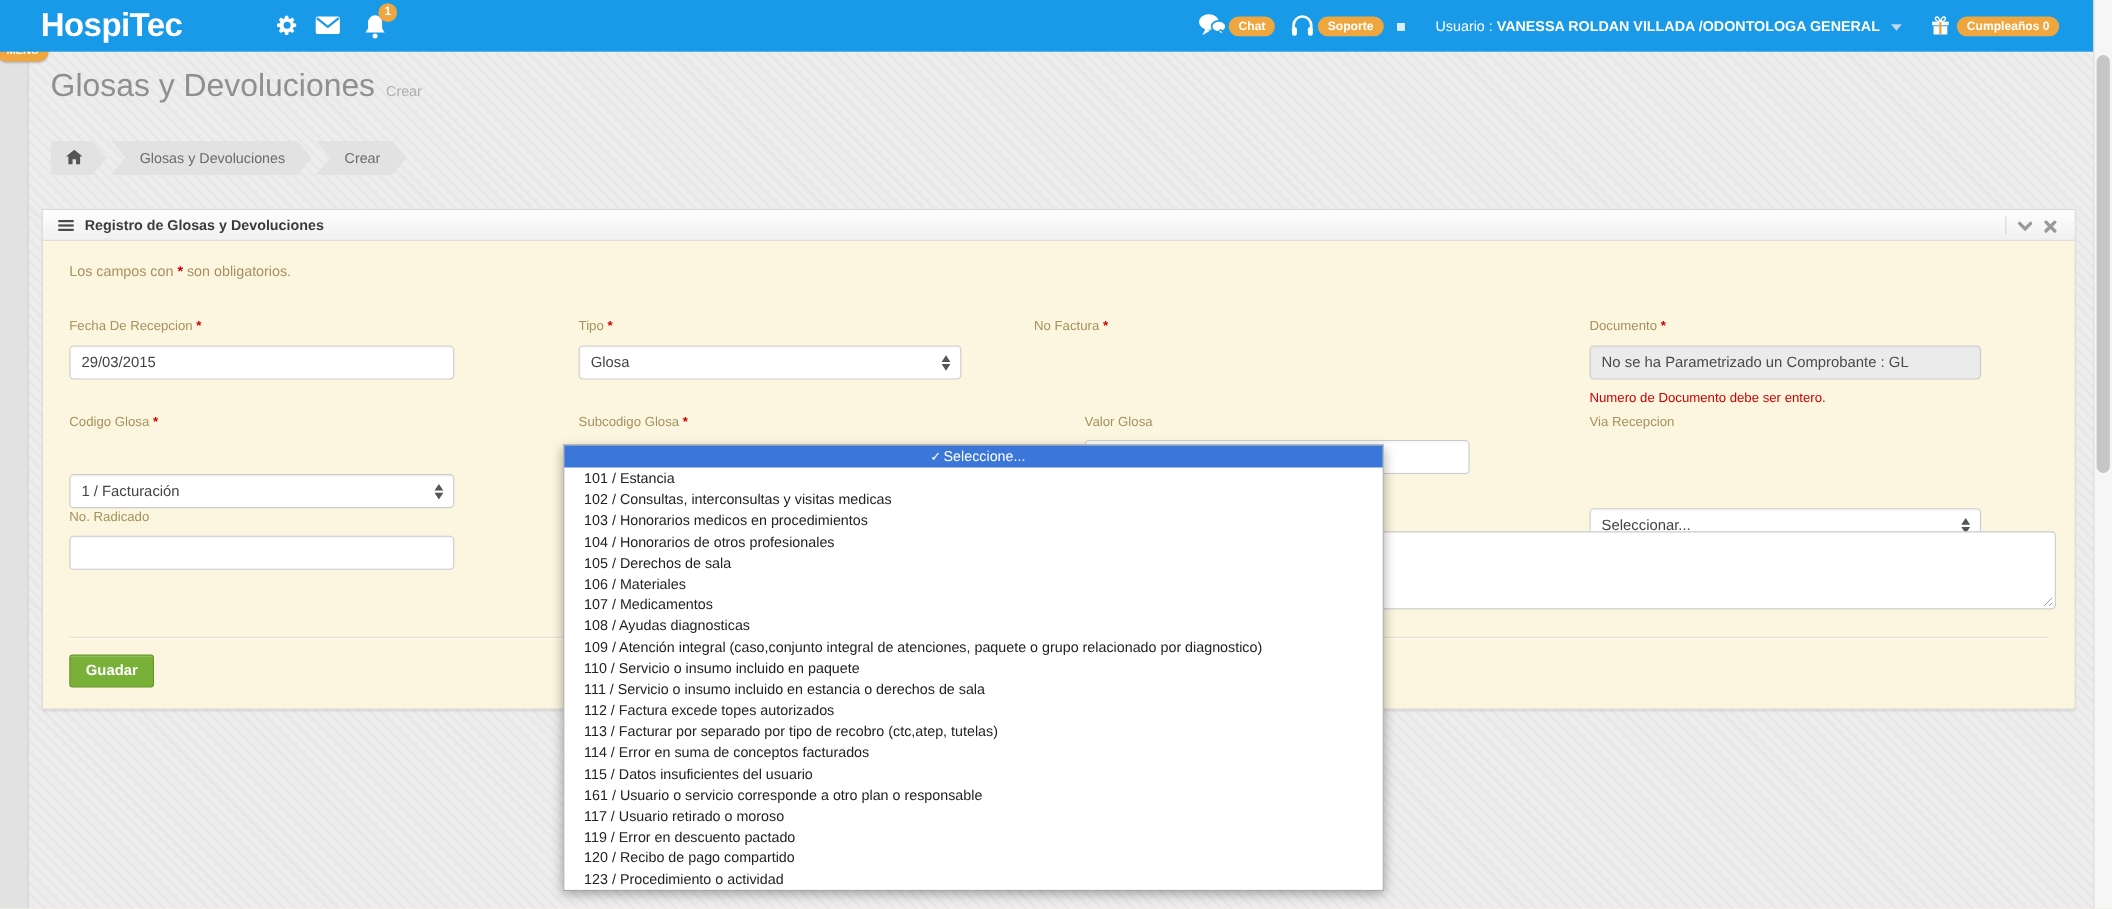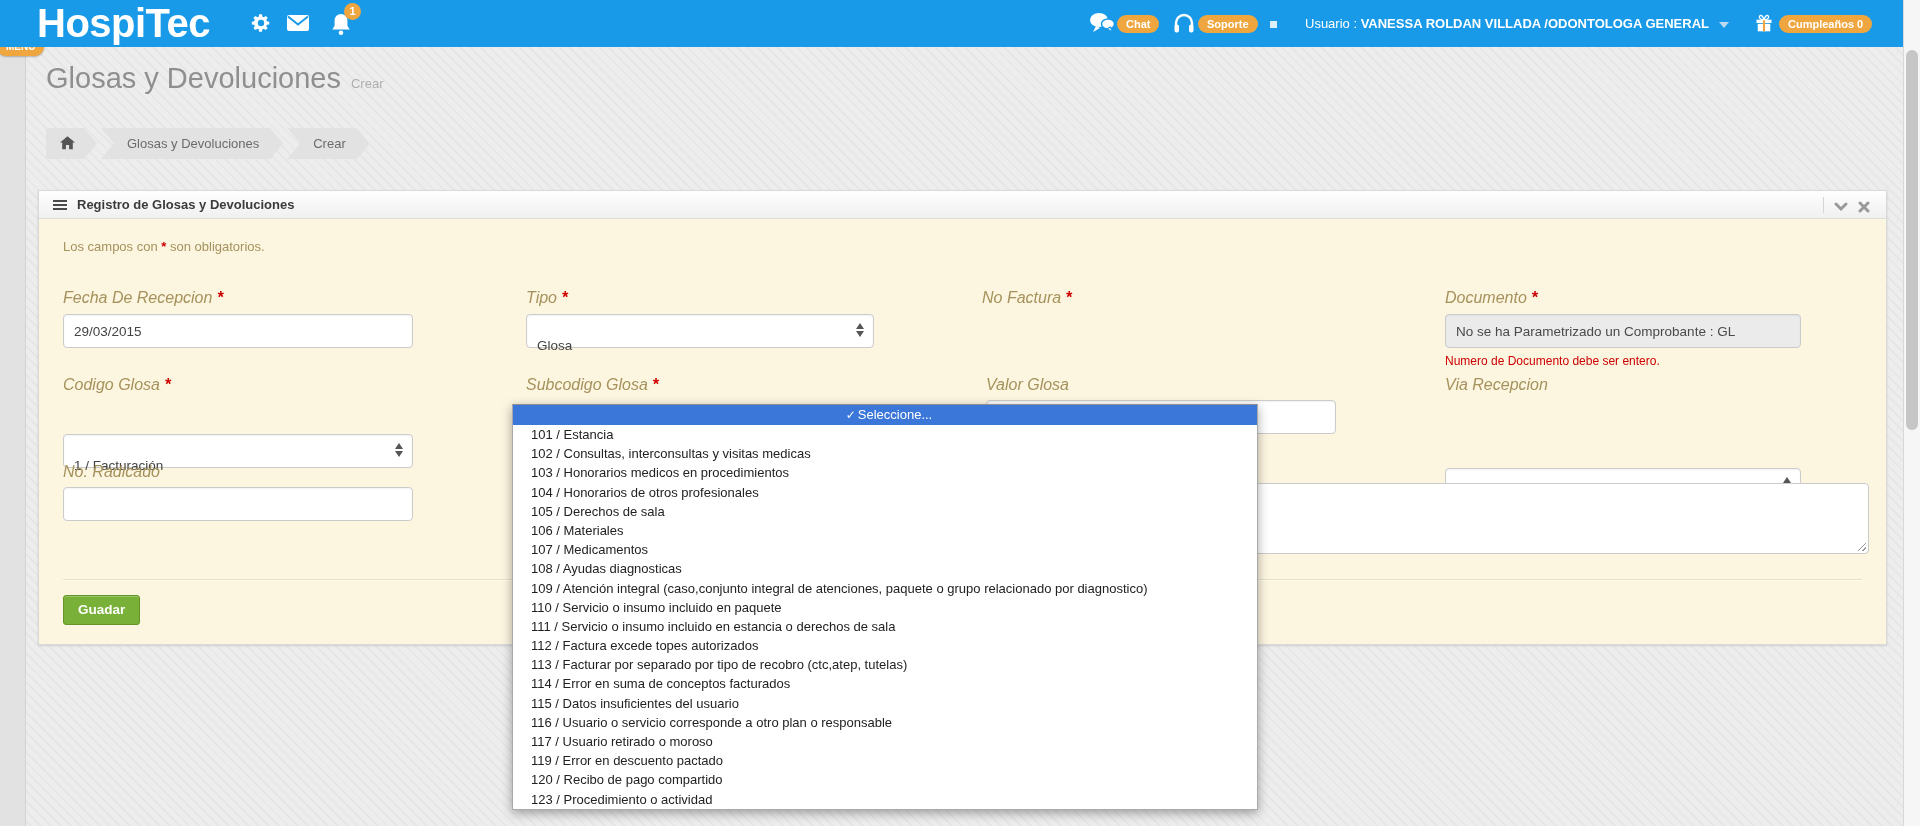--- a/index.html
+++ b/index.html
@@ -7,21 +7,21 @@
   body {
     font-family:"Liberation Sans","DejaVu Sans",sans-serif;
     position:relative;
     background:
       repeating-linear-gradient(45deg, rgba(0,0,0,0.028) 0 2px, transparent 2px 7px),
       #ededed;
   }
 
   
   .topbar { position:absolute; left:0; top:0; width:1920px; height:47px; background:#189ae8; z-index:20; }
-  .brand { position:absolute; left:37px; top:0; line-height:47px; color:#fff; font-size:40px; font-weight:bold; letter-spacing:-0.5px; }
+  .brand { position:absolute; left:37px; top:0; line-height:47px; color:#fff; font-size:30px; font-weight:bold; letter-spacing:-0.5px; }
   .tb-icon { position:absolute; top:12px; width:24px; height:24px; cursor:pointer; }
   .tb-icon svg { display:block; }
   .icon-gear { left:250px; }
   .icon-mail { left:286px; }
   .icon-bell { left:330px; }
   .bell-badge { position:absolute; left:344px; top:3px; min-width:17px; height:17px; border-radius:9px;
     background:#f0a63f; color:#fff; font-size:11px; font-weight:bold; text-align:center; line-height:17px; padding:0 4px; }
   .pill { position:absolute; top:15px; height:18px; border-radius:9px; background:#f0a63f; color:#fff;
     font-size:11px; font-weight:bold; line-height:18px; padding:0 9px; cursor:pointer; }
   .pill-chat { left:1117px; }
@@ -65,23 +65,23 @@
     box-shadow:0 4px 0 #4a4a4a, 0 8px 0 #4a4a4a; }
   .panel-hd .pt { position:absolute; left:38px; top:0; line-height:27px; font-size:13px; font-weight:bold; color:#3b3b3b; }
   .panel-hd .hd-div { position:absolute; right:62px; top:6px; width:1px; height:16px; background:#d5d5d5; }
   .hd-ic { position:absolute; top:8px; width:14px; height:12px; cursor:pointer; }
   .hd-collapse { right:38px; }
   .hd-close { right:14px; }
 
   .req-note { position:absolute; left:24px; top:48px; font-size:13px; color:#a5925c; }
   .star { color:#cc0000; font-weight:bold; }
 
-  .f-label { position:absolute; font-size:16px; color:#a5925c;font-style:italic; }
+  .f-label { position:absolute; font-size:12px; color:#a5925c; }
   .ctl { position:absolute; height:31px; background:#fff; border:1px solid #cbcbcb; border-radius:4px;
-    font-size:13.5px; color:#444; padding:16px 10px; box-shadow:inset 0 1px 2px rgba(0,0,0,0.05); }
+    font-size:13.5px; color:#444; padding:0 10px; box-shadow:inset 0 1px 2px rgba(0,0,0,0.05); }
   input.ctl { outline:none; }
   input.ctl::placeholder { color:#ababab; }
   .ctl.disabled { background:#ebebeb; color:#4a4a4a; }
   .sel { line-height:29px; cursor:pointer; padding-right:26px; position:relative; }
   .spin { position:absolute; right:8px; top:7px; width:9px; height:16px; }
   .spin .up { position:absolute; left:0; top:1px; width:0; height:0;
     border-left:4.5px solid transparent; border-right:4.5px solid transparent; border-bottom:6px solid #555; }
   .spin .dn { position:absolute; left:0; bottom:1px; width:0; height:0;
     border-left:4.5px solid transparent; border-right:4.5px solid transparent; border-top:6px solid #555; }
   .err-note { position:absolute; left:1406px; top:163px; font-size:12px; color:#cc0000; }
@@ -206,21 +206,21 @@
         </svg>
     </span>
   </div>
 
   <div class="req-note">
     <span>Los campos con </span><span class="star">*</span><span> son obligatorios.</span>
   </div>
 
   <div class="f-label" style="left:24px; top:98px;"><span>Fecha De Recepcion</span> <span class="star">*</span></div>
   <div class="f-label" style="left:487px; top:98px;"><span>Tipo</span> <span class="star">*</span></div>
-  <div class="f-label" style="left:943px; top:98px;"><span>No Factura</span> <span class="star">*</span></div>
+  <div class="f-label" style="left:901px; top:98px;"><span>No Factura</span> <span class="star">*</span></div>
   <div class="f-label" style="left:1406px; top:98px;"><span>Documento</span> <span class="star">*</span></div>
 
   <input class="ctl" style="left: 24px; top: 123px; width: 350px;" value="29/03/2015">
   <div class="ctl sel" style="left:487px; top:123px; width:348px;">
     <span>Glosa</span>
     <span class="spin">
         <i class="up"></i>
         <i class="dn"></i>
       </span>
   </div>
@@ -272,21 +272,21 @@
       <div class="dd-item">106 / Materiales</div>
       <div class="dd-item">107 / Medicamentos</div>
       <div class="dd-item">108 / Ayudas diagnosticas</div>
       <div class="dd-item">109 / Atención integral (caso,conjunto integral de atenciones, paquete o grupo relacionado por diagnostico)</div>
       <div class="dd-item">110 / Servicio o insumo incluido en paquete</div>
       <div class="dd-item">111 / Servicio o insumo incluido en estancia o derechos de sala</div>
       <div class="dd-item">112 / Factura excede topes autorizados</div>
       <div class="dd-item">113 / Facturar por separado por tipo de recobro (ctc,atep, tutelas)</div>
       <div class="dd-item">114 / Error en suma de conceptos facturados</div>
       <div class="dd-item">115 / Datos insuficientes del usuario</div>
-      <div class="dd-item">116 / Usuario o servicio corresponde a otro plan o responsable</div>
+      <div class="dd-item">161 / Usuario o servicio corresponde a otro plan o responsable</div>
       <div class="dd-item">117 / Usuario retirado o moroso</div>
       <div class="dd-item">119 / Error en descuento pactado</div>
       <div class="dd-item">120 / Recibo de pago compartido</div>
       <div class="dd-item">123 / Procedimiento o actividad</div>
     </div>
 </div>
 
 <div class="scrollbar">
   <div class="scroll-thumb"></div>
 </div>

